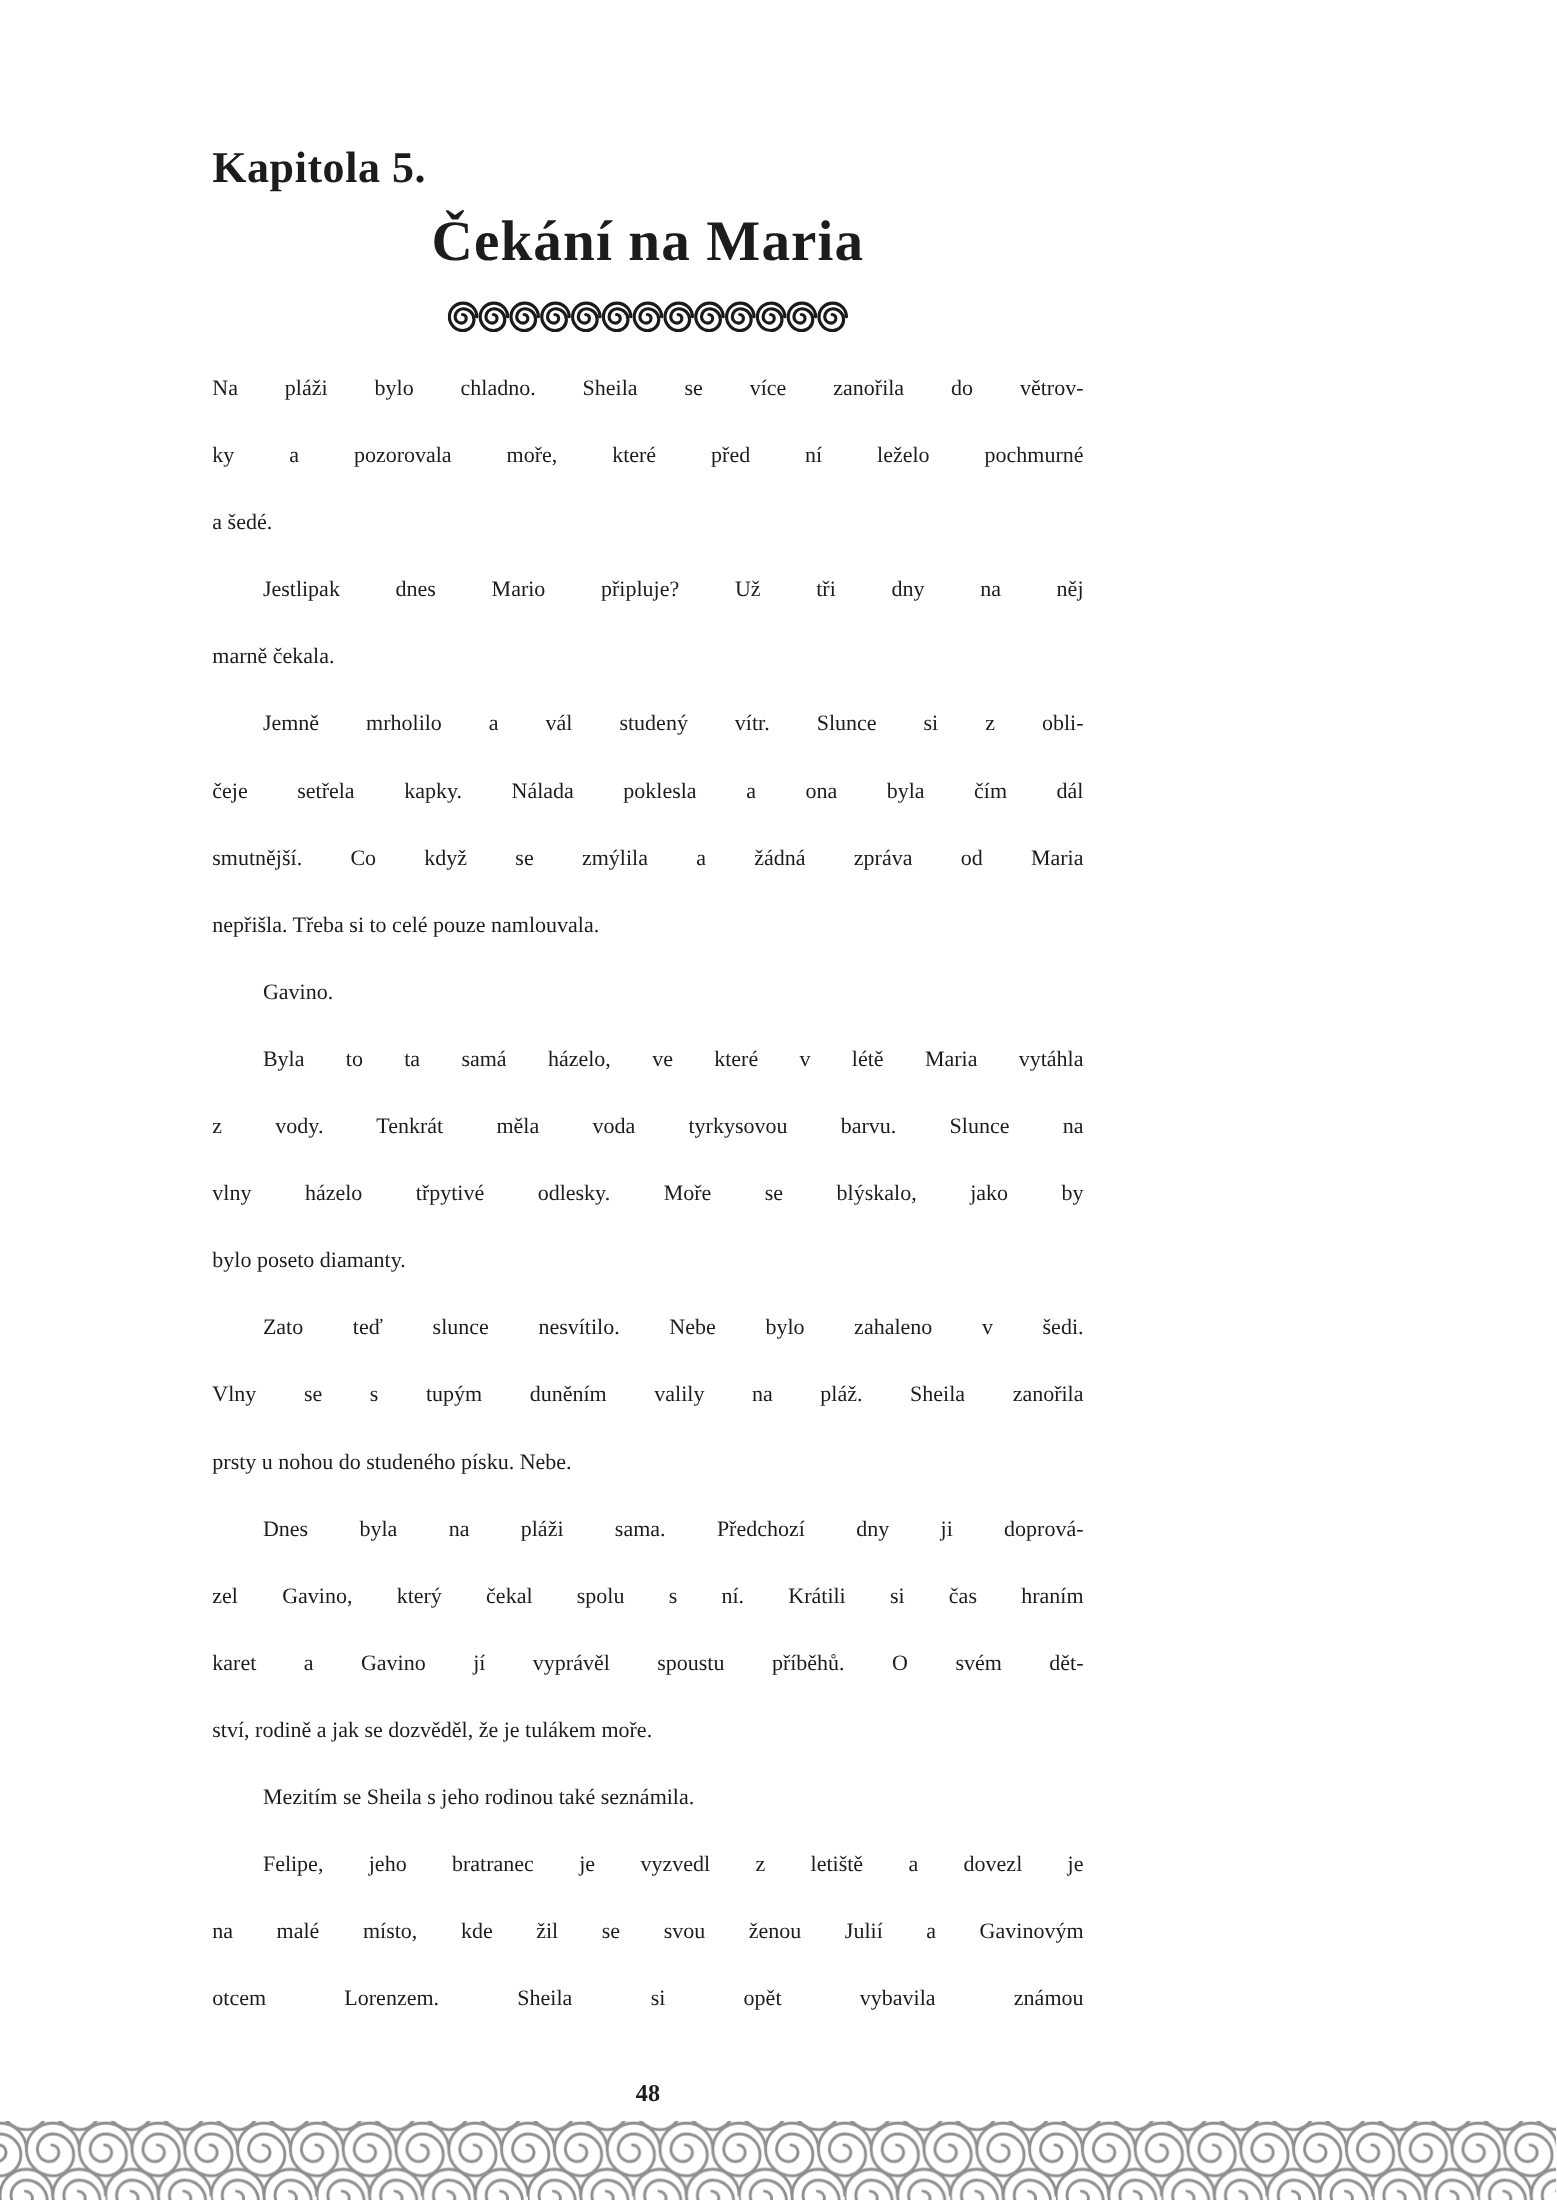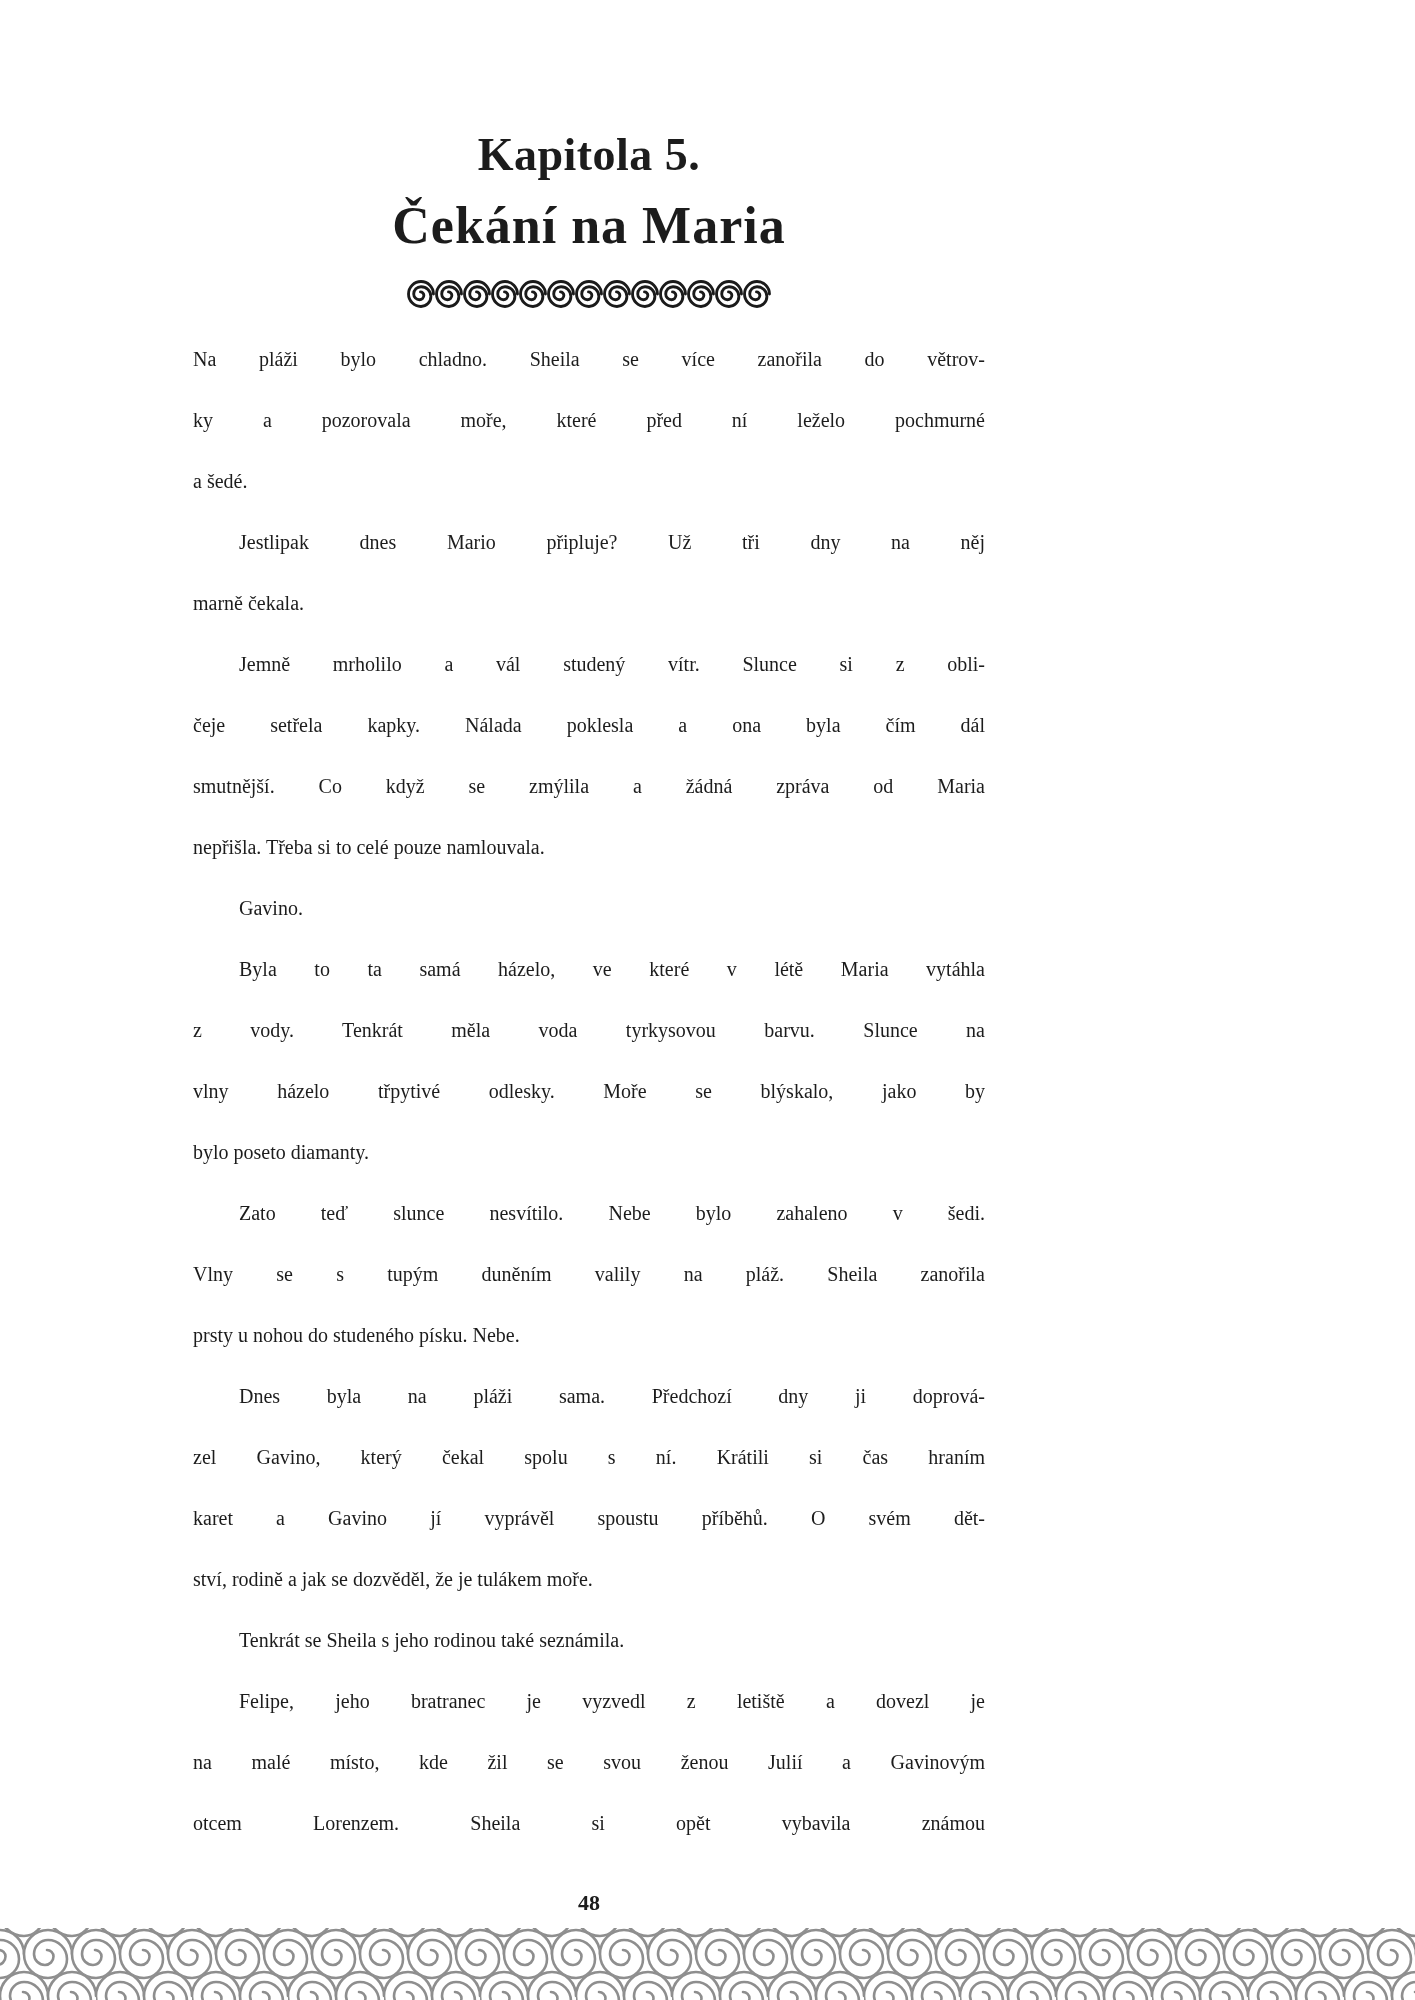--- a/index.html
+++ b/index.html
@@ -8,23 +8,22 @@
     width: 1415px;
     height: 2000px;
     background: #ffffff;
     color: #1c1c1c;
     font-family: "Liberation Serif", serif;
     overflow: hidden;
   }
   .defs-svg { position: absolute; width: 0; height: 0; overflow: hidden; }
   .content { position: absolute; left: 193px; top: 128px; width: 792px; }
   .chapter-label {
-    text-align: center;
     font-weight: bold;
-    font-size: 46px;
+    font-size: 40px;
     letter-spacing: 0.5px;
   }
   .chapter-title {
     text-align: center;
     font-weight: bold;
     font-size: 52px;
     letter-spacing: 1px;
     margin-top: 6px;
     line-height: 78px;
   }
@@ -127,21 +126,21 @@
       </div>
 
       <div class="para">
         <div class="ln ind">Dnes byla na pláži sama. Předchozí dny ji doprová-</div>
         <div class="ln">zel Gavino, který čekal spolu s ní. Krátili si čas hraním</div>
         <div class="ln">karet a Gavino jí vyprávěl spoustu příběhů. O svém dět-</div>
         <div class="ln end">ství, rodině a jak se dozvěděl, že je tulákem moře.</div>
       </div>
 
       <div class="para">
-        <div class="ln ind end">Tenkrát se Sheila s jeho rodinou také seznámila.</div>
+        <div class="ln ind end">Mezitím se Sheila s jeho rodinou také seznámila.</div>
       </div>
 
       <div class="para">
         <div class="ln ind">Felipe, jeho bratranec je vyzvedl z letiště a dovezl je</div>
         <div class="ln">na malé místo, kde žil se svou ženou Julií a Gavinovým</div>
         <div class="ln">otcem Lorenzem. Sheila si opět vybavila známou</div>
       </div>
 
     </div>
   </div>

